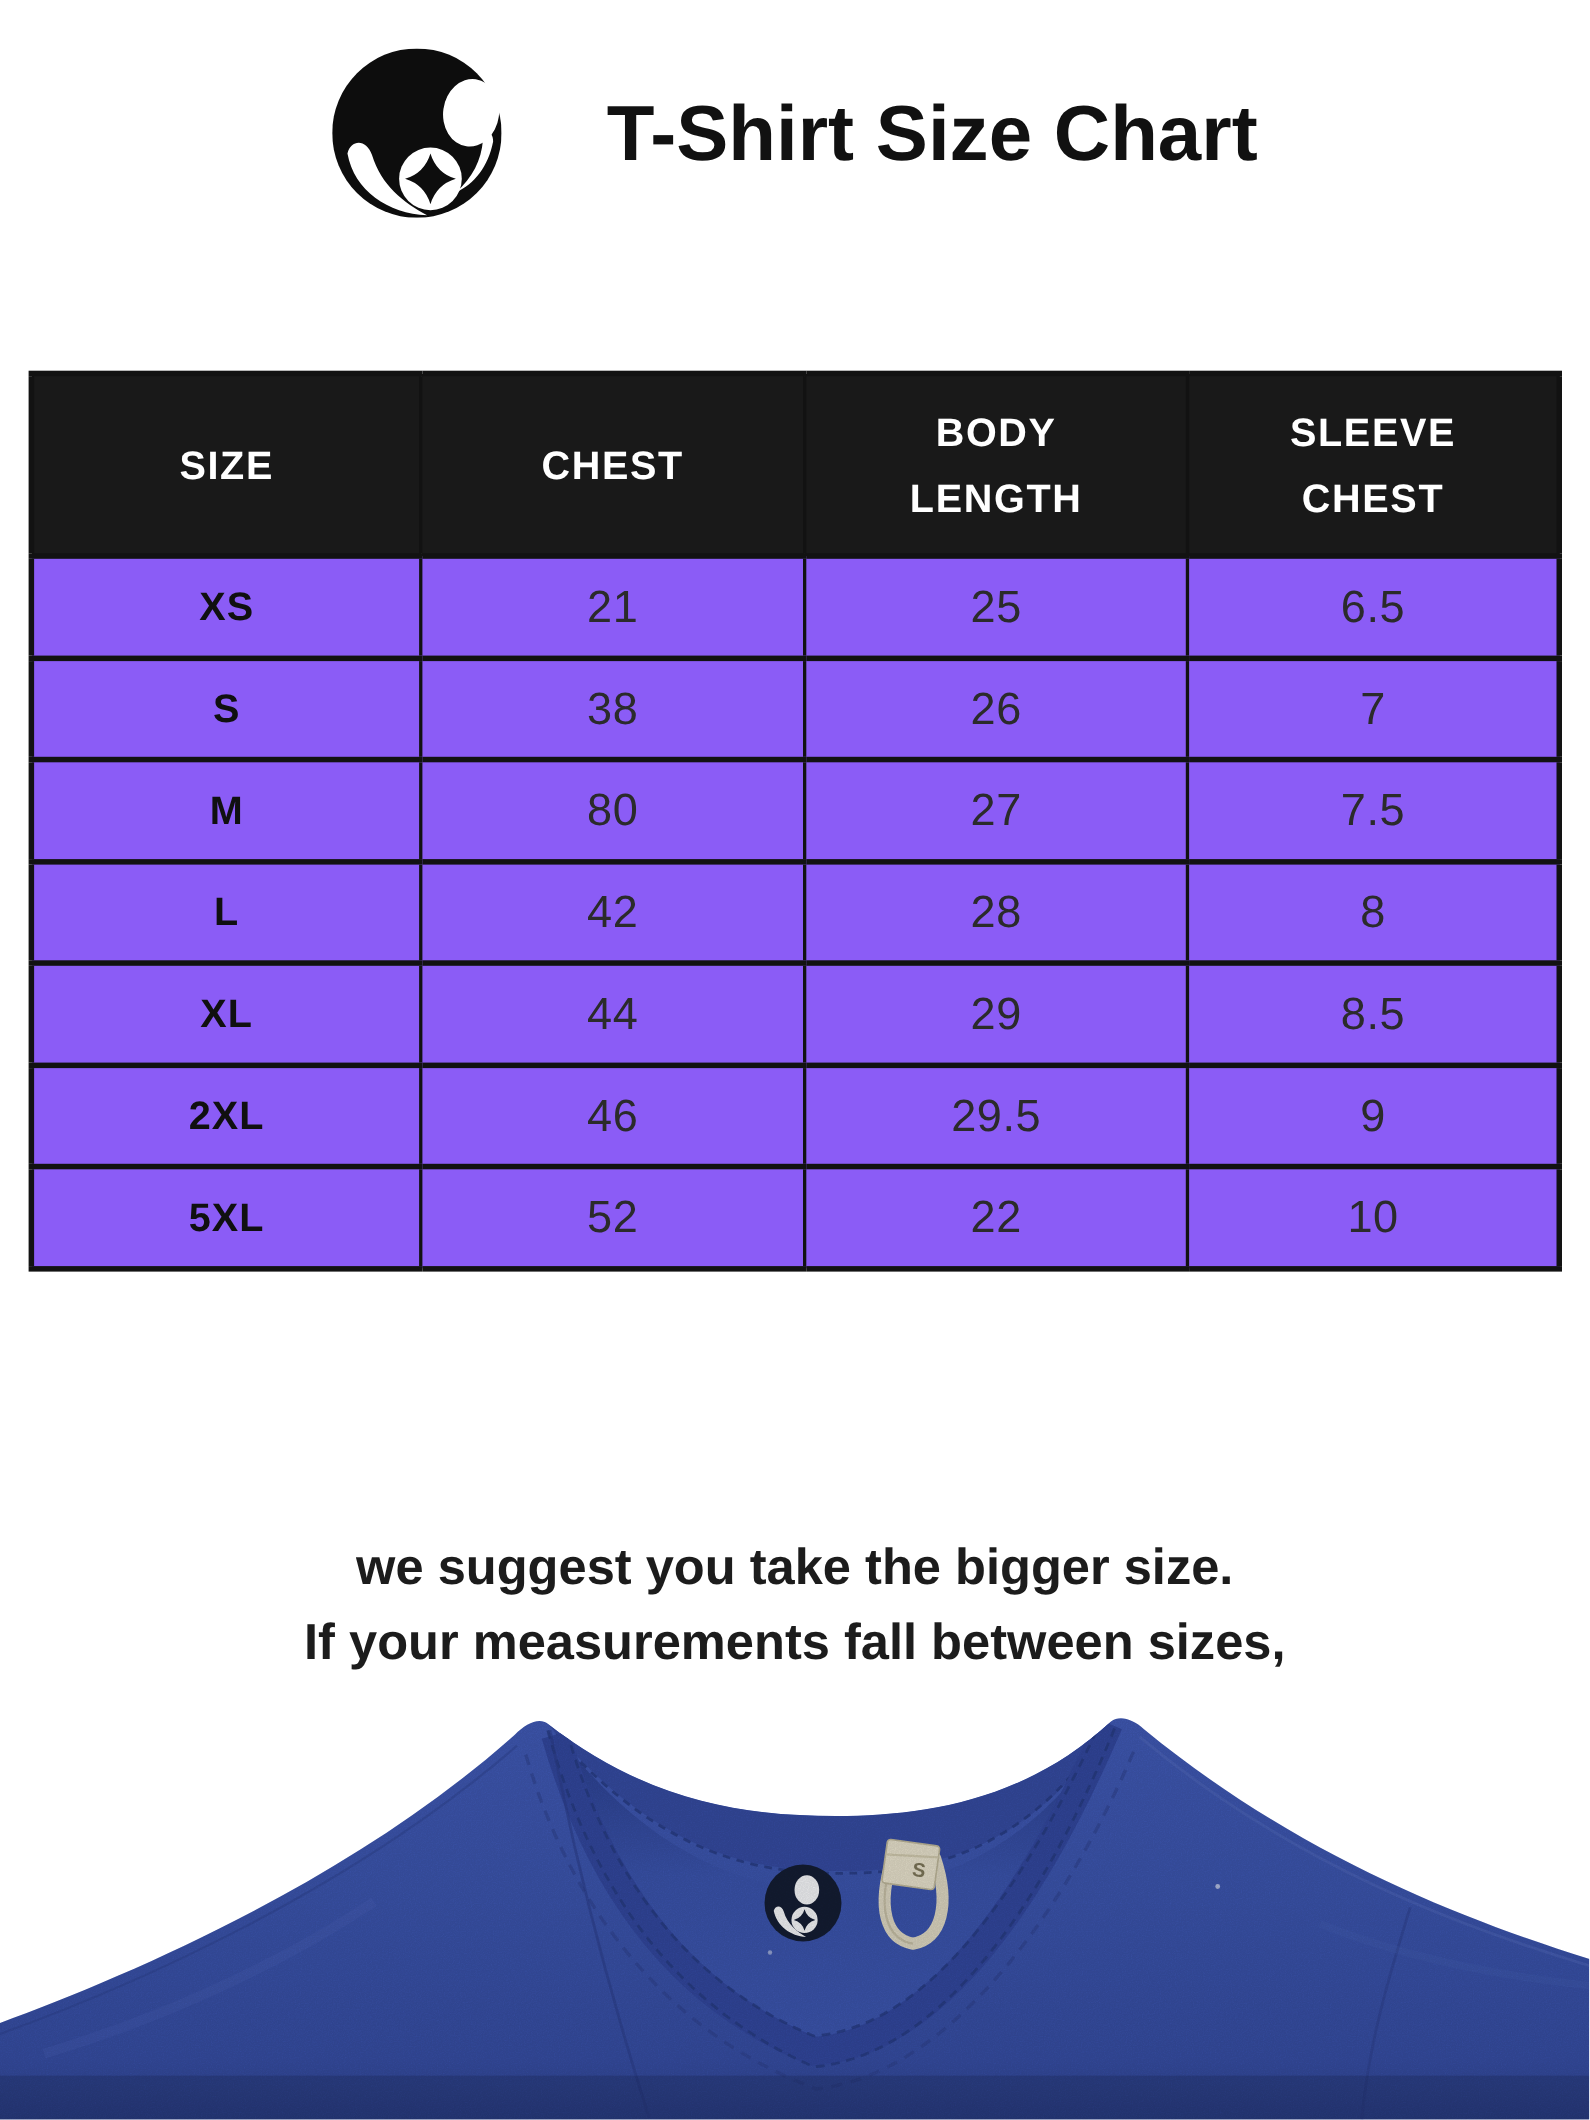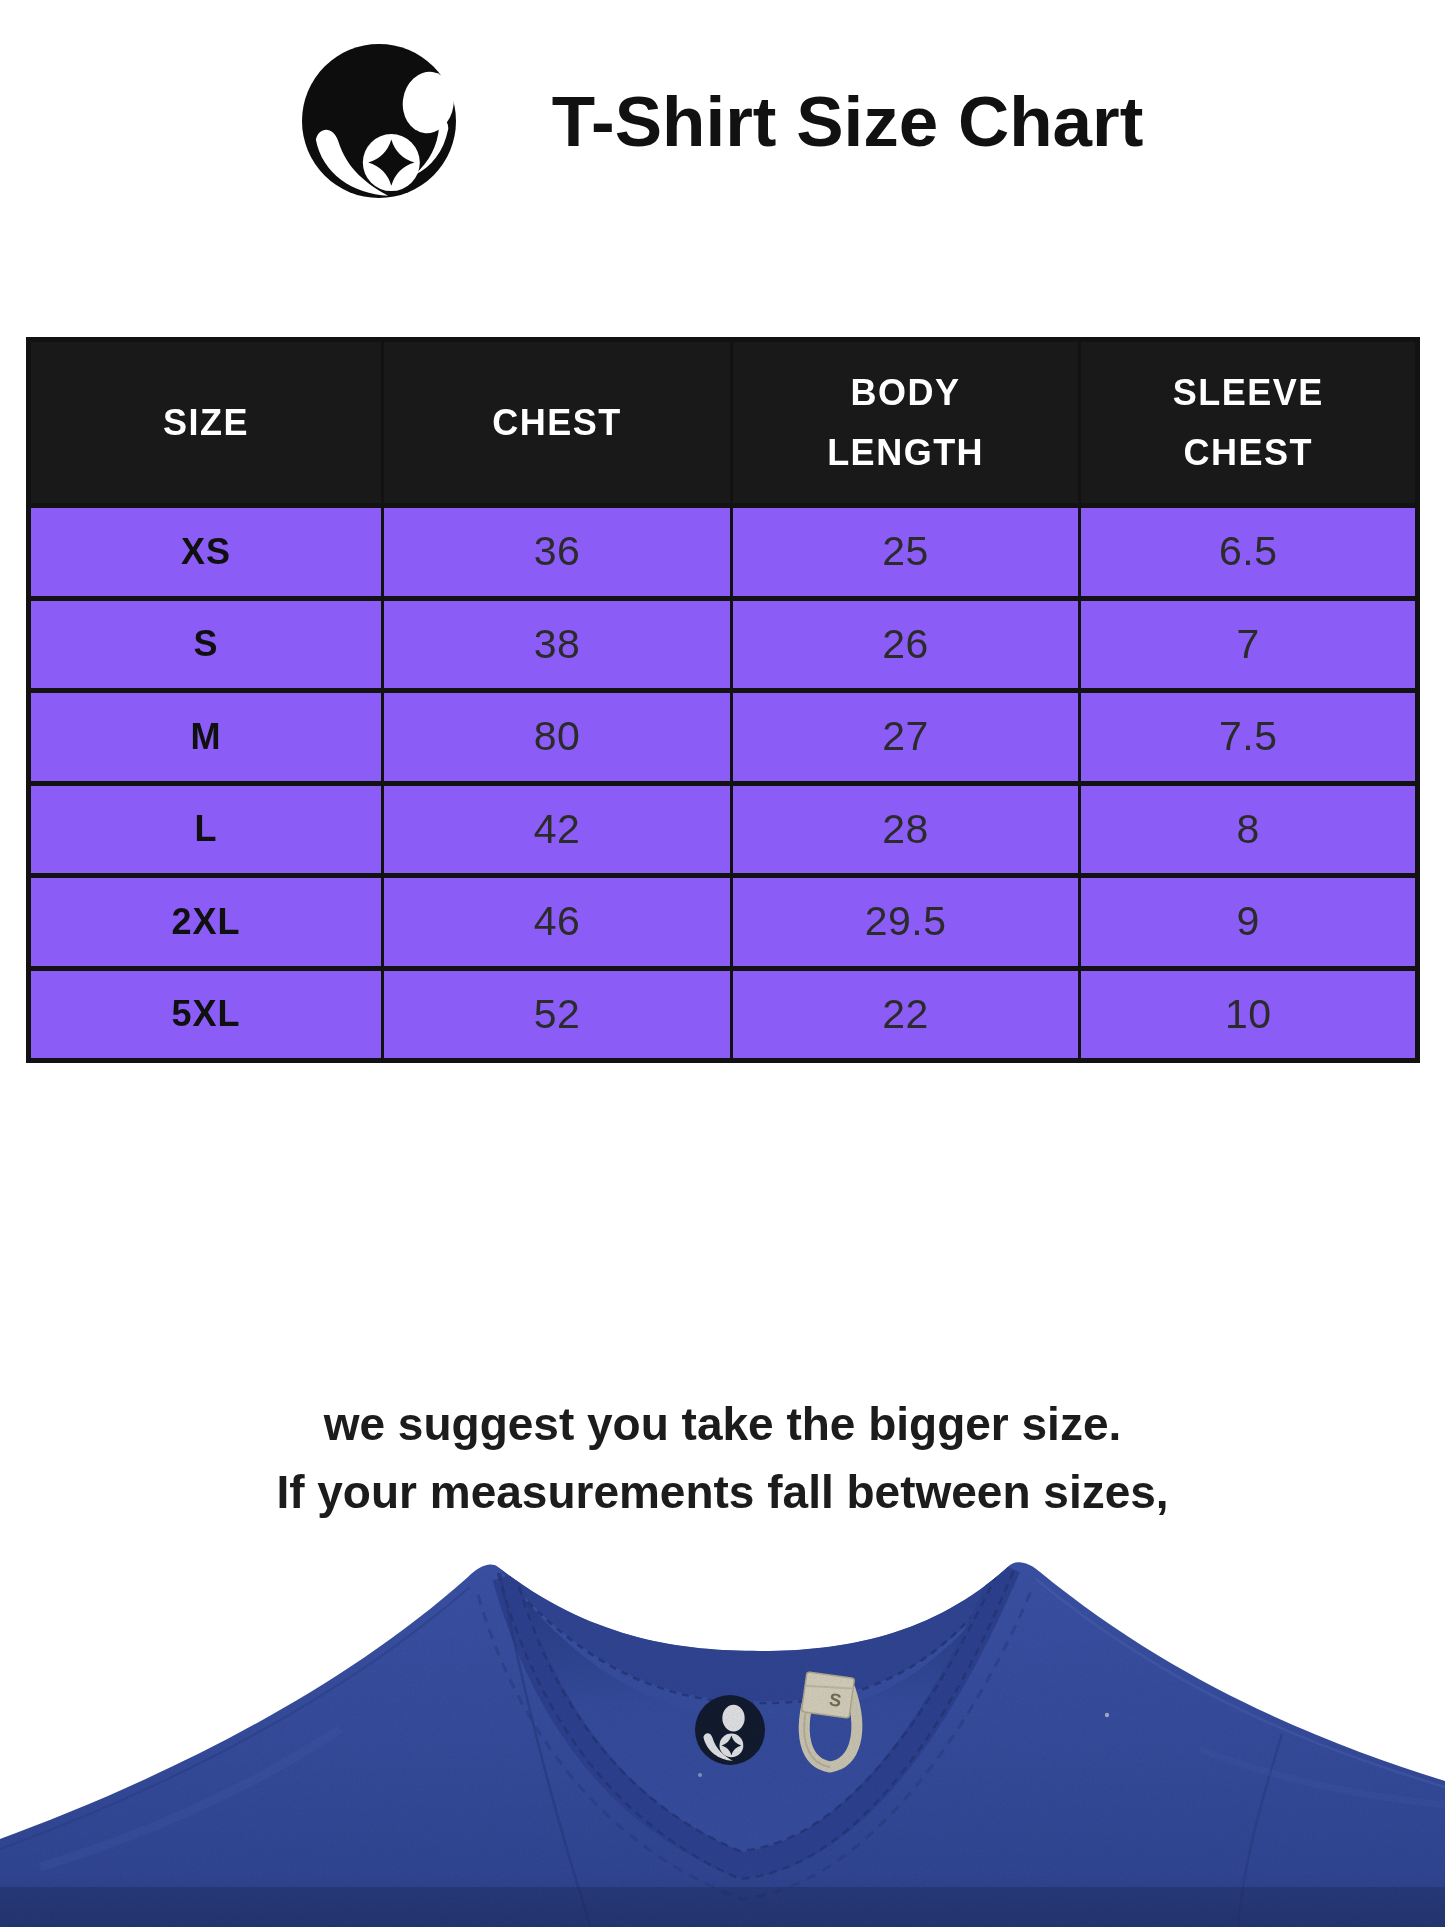--- a/index.html
+++ b/index.html
@@ -76,41 +76,47 @@
     <tr>
       <th><span class="hdr-label">SIZE</span></th>
       <th><span class="hdr-label">CHEST</span></th>
       <th><span class="hdr-label">BODY LENGTH</span></th>
       <th><span class="hdr-label">SLEEVE CHEST</span></th>
     </tr>
   </thead>
   <tbody>
     <tr>
       <td class="c-size">XS</td>
-      <td>36</td>
+      <td>21</td>
       <td>25</td>
       <td>6.5</td>
     </tr>
     <tr>
       <td class="c-size">S</td>
       <td>38</td>
       <td>26</td>
       <td>7</td>
     </tr>
     <tr>
       <td class="c-size">M</td>
       <td>80</td>
       <td>27</td>
       <td>7.5</td>
     </tr>
     <tr>
       <td class="c-size">L</td>
       <td>42</td>
       <td>28</td>
       <td>8</td>
+    </tr>
+    <tr>
+      <td class="c-size">XL</td>
+      <td>44</td>
+      <td>29</td>
+      <td>8.5</td>
     </tr>
     <tr>
       <td class="c-size">2XL</td>
       <td>46</td>
       <td>29.5</td>
       <td>9</td>
     </tr>
     <tr>
       <td class="c-size">5XL</td>
       <td>52</td>

